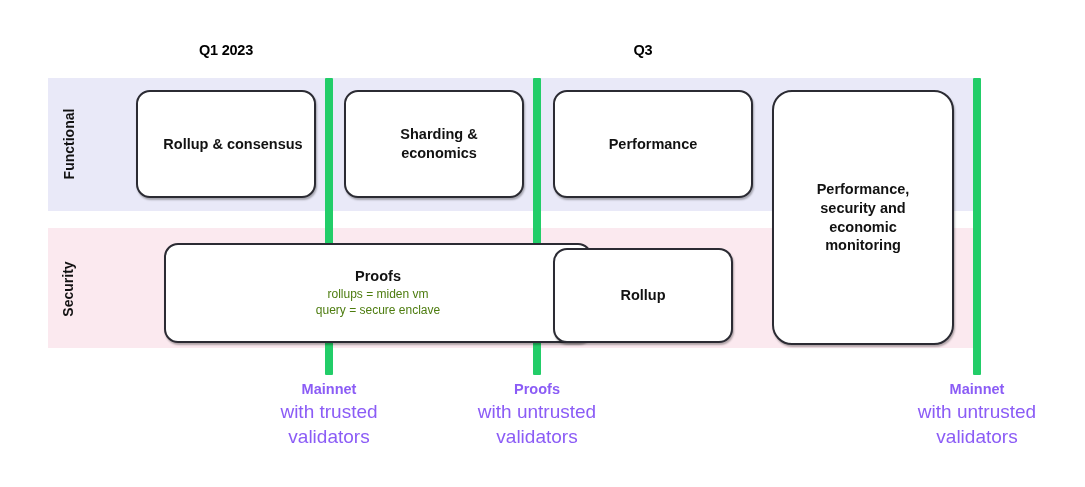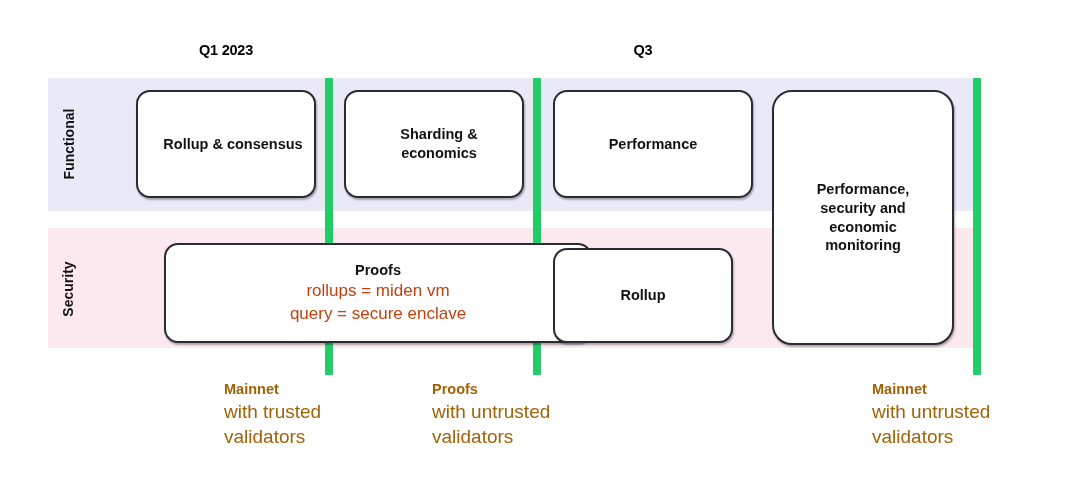--- a/index.html
+++ b/index.html
@@ -96,32 +96,32 @@
     color: #121212;
     line-height: 1.28;
     white-space: pre-line;
   }
   .card-proofs {
     flex-direction: column;
     justify-content: center;
   }
   .card-proofs .card-title { margin-bottom: 1px; }
   .card-sub {
-    font-size: 17px;
+    font-size: 12px;
     font-weight: normal;
-    color: #c2410c;
+    color: #4d7c0f;
     line-height: 1.32;
   }
 
   
   .milestone-caption {
     position: absolute;
     width: 210px;
-    text-align: left;
-    color: #a16207;
+    text-align: center;
+    color: #8b5cf6;
   }
   .milestone-caption .m-title {
     display: block;
     font-size: 14.5px;
     font-weight: bold;
     line-height: 1.3;
   }
   .milestone-caption .m-sub {
     display: block;
     font-size: 19px;

